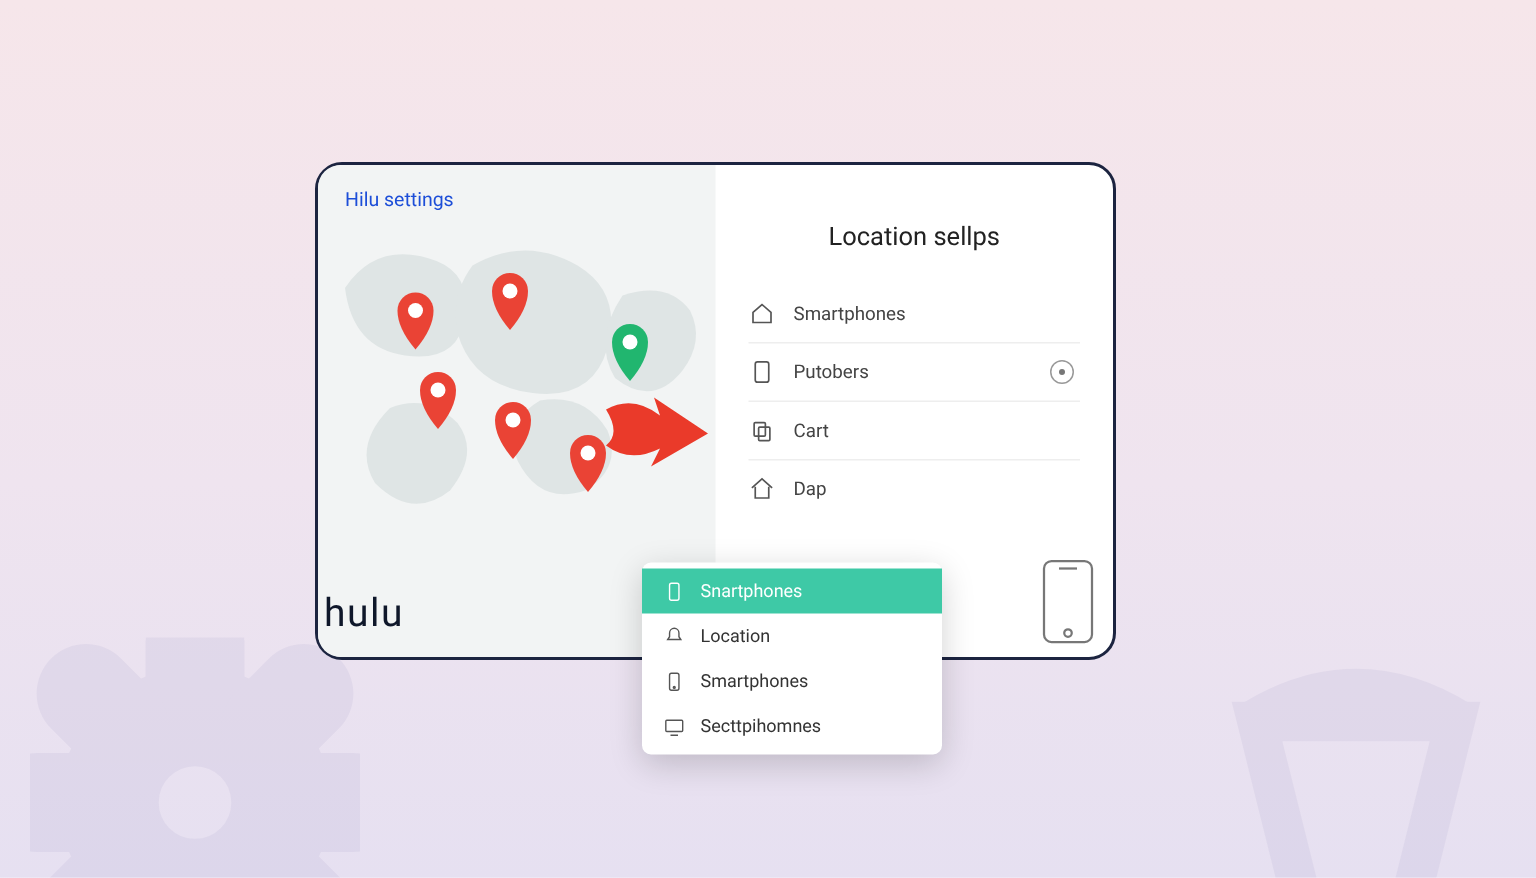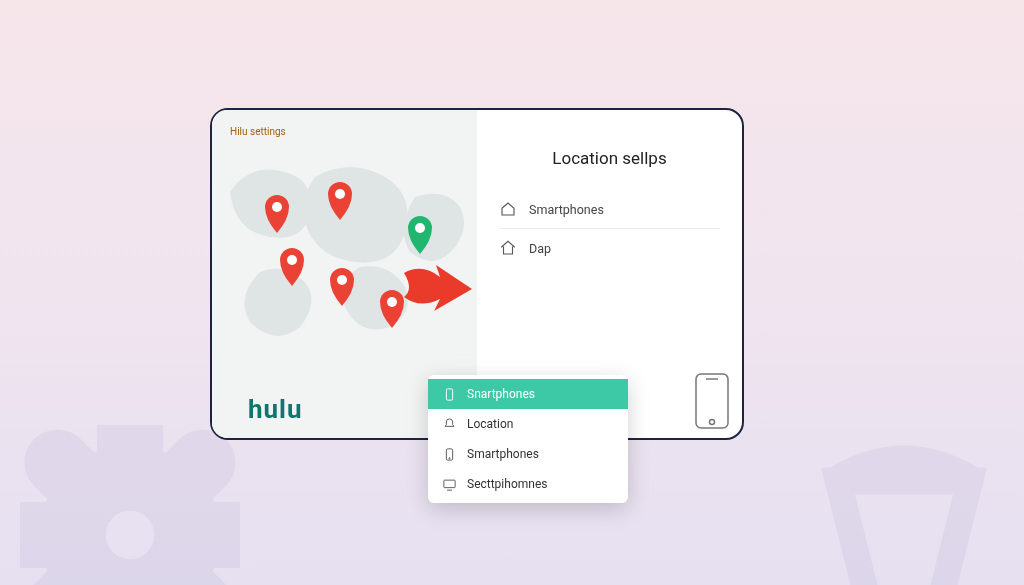--- a/index.html
+++ b/index.html
@@ -42,38 +42,38 @@
     height: 100%;
     background: #f2f4f4;
     border-radius: 15px 0 0 15px;
     position: relative;
     overflow: hidden;
   }
   .left-title {
     position: absolute;
     top: 16px;
     left: 18px;
-    font-size: 10px;
-    color: #a16207;
+    font-size: 13px;
+    color: #1d4ed8;
   }
   .world {
     position: absolute;
     top: 42px;
     left: 8px;
     width: 250px;
     height: 190px;
   }
   .hulu-logo {
     position: absolute;
-    left: 36px;
+    left: 4px;
     bottom: 14px;
     font-size: 26px;
-    font-weight: 700;
+    font-weight: 400;
     letter-spacing: 1px;
-    color: #0f766e;
+    color: #0f172a;
   }
 
   .right-pane {
     width: 50%;
     padding: 38px 22px 0 22px;
     box-sizing: border-box;
     position: relative;
     text-align: center;
   }
   .section-title {
@@ -238,21 +238,35 @@
 
     <div class="list">
 
       <div class="list-row">
         <svg class="row-icon" viewBox="0 0 24 24">
             <path d="M4 11 L12 4 L20 11 V20 H4 Z"></path>
           </svg>
         <span>Smartphones</span>
       </div>
 
-
+      <div class="list-row">
+        <svg class="row-icon" viewBox="0 0 24 24">
+            <rect x="6" y="3" width="12" height="18" rx="2"></rect>
+          </svg>
+        <span>Putobers</span>
+        <span class="radio-btn"></span>
+      </div>
+
+      <div class="list-row">
+        <svg class="row-icon" viewBox="0 0 24 24">
+            <rect x="5" y="5" width="10" height="12" rx="1"></rect>
+            <rect x="9" y="9" width="10" height="12" rx="1"></rect>
+          </svg>
+        <span>Cart</span>
+      </div>
 
       <div class="list-row">
         <svg class="row-icon" viewBox="0 0 24 24">
             <path d="M3 11 L12 3 L21 11 M6 10 V20 H18 V10"></path>
           </svg>
         <span>Dap</span>
       </div>
 
     </div>
 

